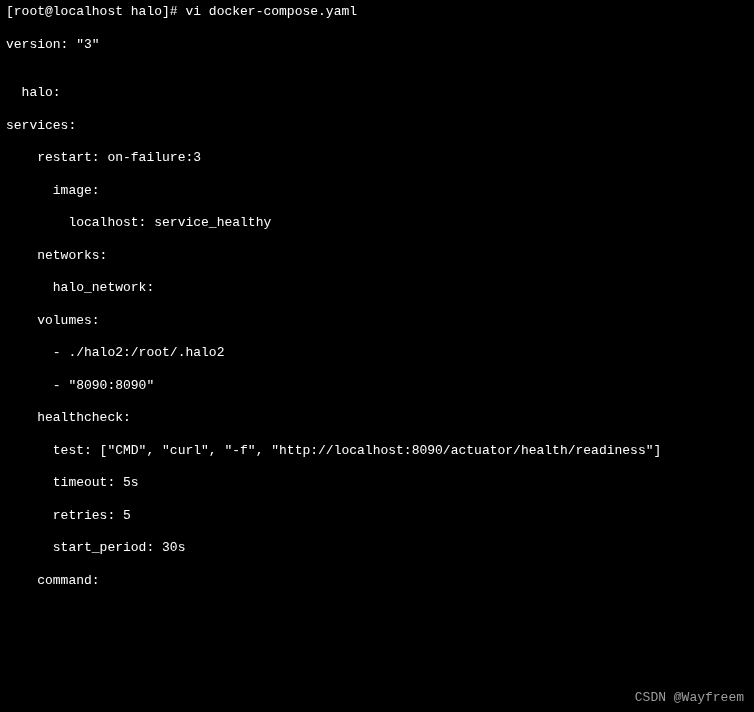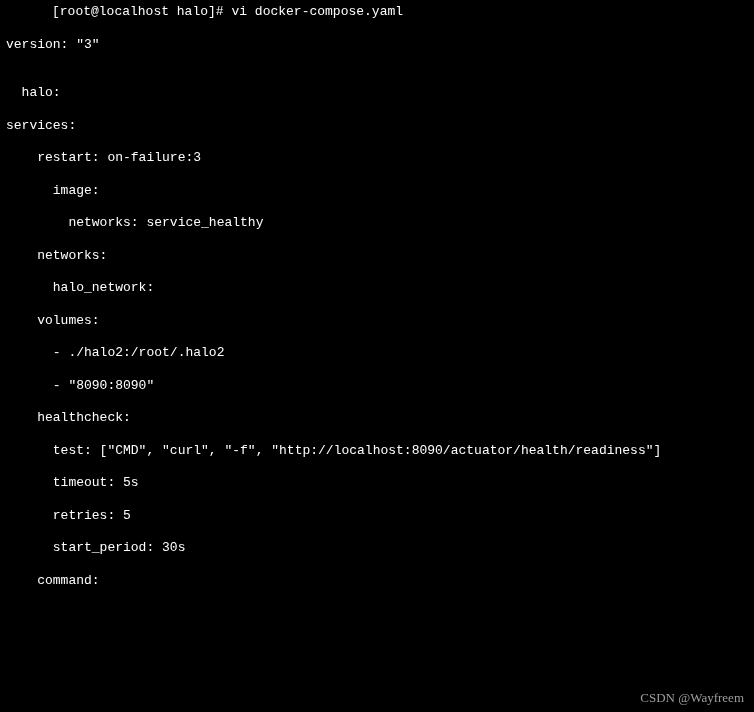--- a/index.html
+++ b/index.html
@@ -9,46 +9,46 @@
     color: #ffffff;
     font-family: "Consolas", "Menlo", "Courier New", monospace;
     font-size: 13px;
     line-height: 1.25;
     width: 754px;
     height: 712px;
     box-sizing: border-box;
     overflow: hidden;
     position: relative;
   }
-  .prompt-line { white-space: pre; margin-left: 46px; }
+  .prompt-line { white-space: pre; }
   .prompt { color: #ffffff; }
   .yaml { white-space: pre; }
   .watermark {
     position: absolute;
     bottom: 6px;
     right: 10px;
     color: #b8b8b8;
     font-size: 13px;
     opacity: 0.85;
-    font-family: Liberation Serif, serif;
+    font-family: Liberation Mono, monospace;
   }
 </style>
 </head>
 <body>
 
 <div class="prompt-line"><span class="prompt">[root@localhost halo]# </span><span>vi docker-compose.yaml</span></div>
 
 <div class="yaml">
 <div>version: "3"</div>
 <div></div>
 <div>  halo:</div>
 <div>services:</div>
 <div>    restart: on-failure:3</div>
 <div>      image:</div>
-<div>        networks: service_healthy</div>
+<div>        localhost: service_healthy</div>
 <div>    networks:</div>
 <div>      halo_network:</div>
 <div>    volumes:</div>
 <div>      - ./halo2:/root/.halo2</div>
 <div>      - "8090:8090"</div>
 <div>    healthcheck:</div>
 <div>      test: ["CMD", "curl", "-f", "http://localhost:8090/actuator/health/readiness"]</div>
 <div>      timeout: 5s</div>
 <div>      retries: 5</div>
 <div>      start_period: 30s</div>

